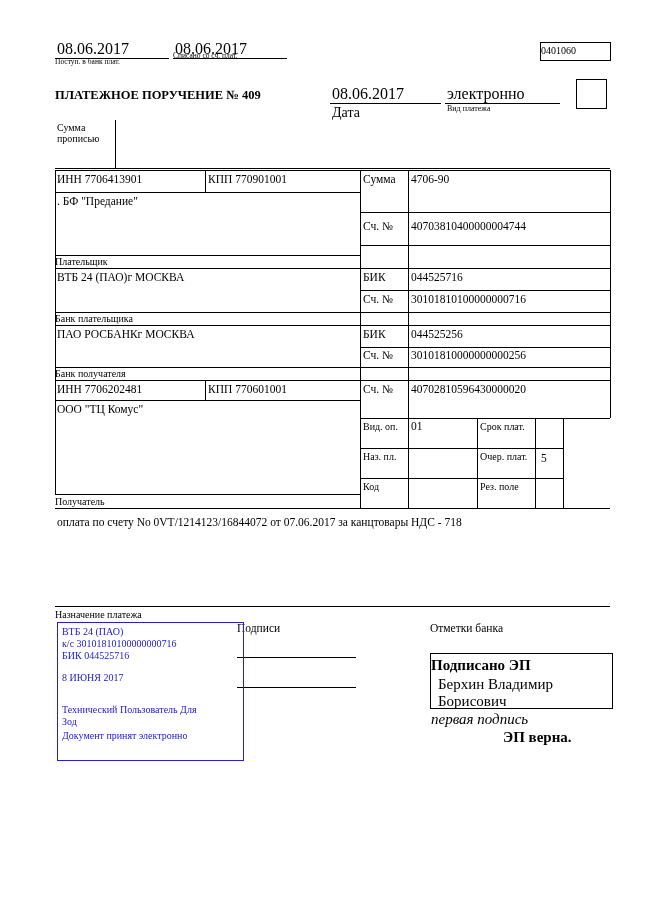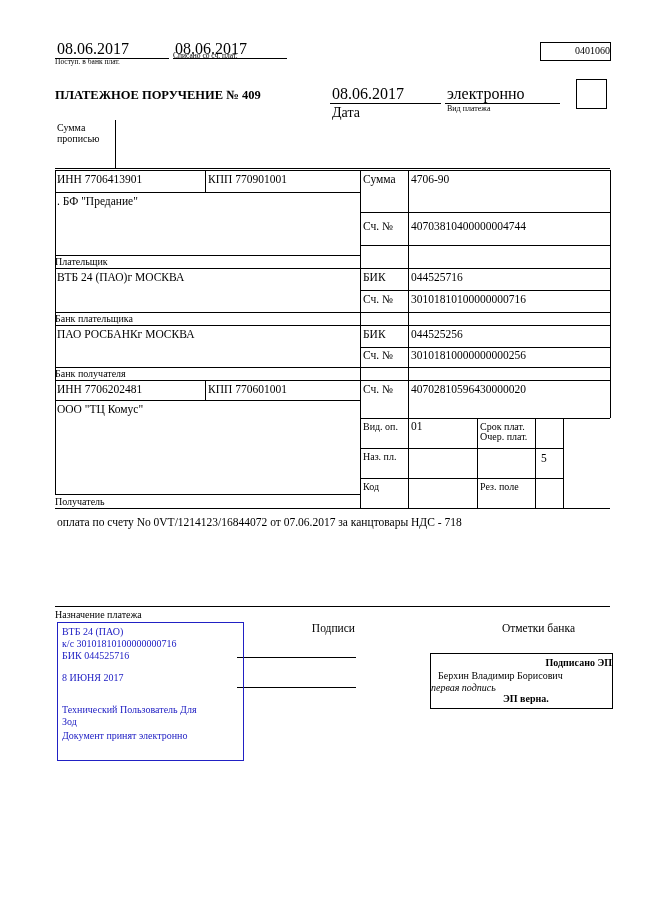--- a/index.html
+++ b/index.html
@@ -4,30 +4,30 @@
 <style>
   html,body{margin:0;padding:0;background:#fff;}
   .page{position:relative;width:660px;height:919px;background:#ffffff;
         font-family:"Liberation Serif","DejaVu Serif",serif;color:#000;overflow:hidden;}
   .t{position:absolute;font-size:11.5px;line-height:1.12;white-space:nowrap;}
   .small{font-size:10px;}
   .tiny{font-size:7.5px;}
   .b{font-weight:bold;}
   .i{font-style:italic;}
   .wrap{white-space:normal;}
-  .center{text-align:right;}
+  .center{text-align:left;}
   .hline{position:absolute;height:0;border-top:1px solid #000;}
   .vline{position:absolute;width:0;border-left:1px solid #000;}
   .ufield{position:absolute;border-bottom:1px solid #000;font-size:16px;padding:0 2px 2px 2px;height:16px;white-space:nowrap;}
   .box{position:absolute;border:1px solid #000;}
   .bank-stamp{position:absolute;left:57px;top:622px;width:177px;height:131px;border:1px solid #2121c4;
               color:#2121c4;font-size:10px;line-height:1.18;padding:3px 4px;}
   .bank-stamp div{white-space:nowrap;}
   .sig-stamp{position:absolute;left:430px;top:653px;width:181px;height:54px;border:1px solid #000;
-             font-size:10px;line-height:1.18;}
+             font-size:15px;line-height:1.18;}
 </style>
 </head>
 <body>
 
 <div class="page">
 
   <div class="ufield" style="left:55px;top:40px;width:110px">08.06.2017</div>
   <div class="t tiny" style="left:55px;top:58px">Поступ. в банк плат.</div>
   <div class="ufield" style="left:173px;top:40px;width:110px">08.06.2017</div>
   <div class="t tiny" style="left:173px;top:52px">Списано со сч. плат.</div>
@@ -100,21 +100,21 @@
   <div class="t" style="left:208px;top:383px">КПП 770601001</div>
   <div class="t" style="left:363px;top:383px">Сч. №</div>
   <div class="t" style="left:411px;top:383px">40702810596430000020</div>
   <div class="t" style="left:57px;top:403px">ООО "ТЦ Комус"</div>
   <div class="t small" style="left:55px;top:496px">Получатель</div>
 
   <div class="t small" style="left:363px;top:421px">Вид. оп.</div>
   <div class="t" style="left:411px;top:420px">01</div>
   <div class="t small wrap" style="left:480px;top:421px;width:48px">Срок плат.</div>
   <div class="t small" style="left:363px;top:451px">Наз. пл.</div>
-  <div class="t small wrap" style="left:480px;top:431px;width:48px">Очер. плат.</div>
+  <div class="t small wrap" style="left:480px;top:451px;width:48px">Очер. плат.</div>
   <div class="t" style="left:541px;top:452px">5</div>
   <div class="t small" style="left:363px;top:481px">Код</div>
   <div class="t small" style="left:480px;top:481px">Рез. поле</div>
 
   <div class="t" style="left:57px;top:516px">оплата по счету No 0VT/1214123/16844072 от 07.06.2017 за канцтовары НДС - 718</div>
   <div class="hline" style="left:55px;top:606px;width:555px"></div>
   <div class="t small" style="left:55px;top:609px">Назначение платежа</div>
 
   <div class="t center" style="left:237px;top:622px;width:118px">Подписи</div>
   <div class="t center" style="left:430px;top:622px;width:145px">Отметки банка</div>

